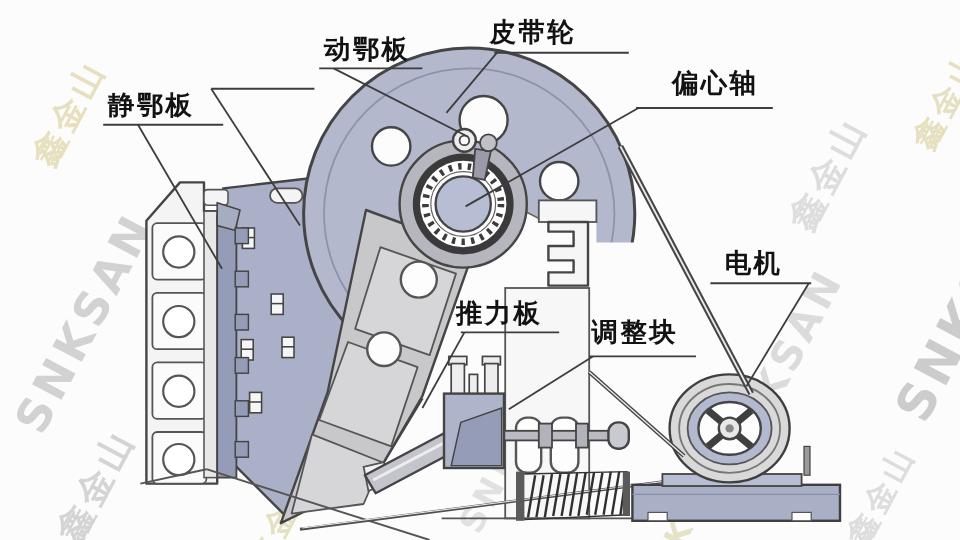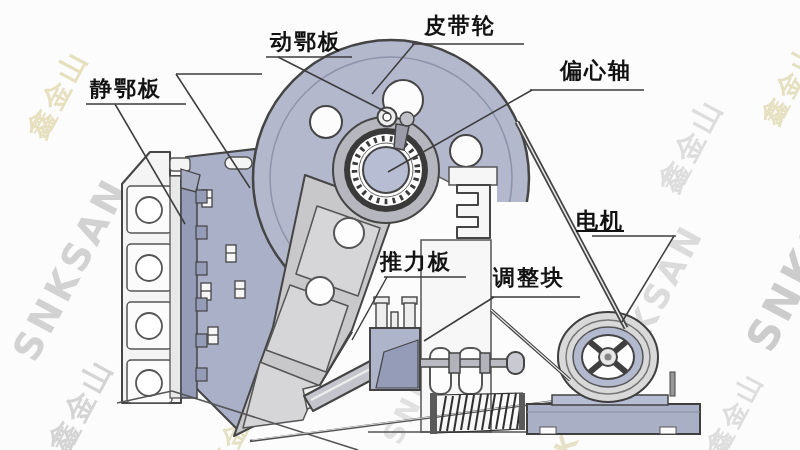--- a/index.html
+++ b/index.html
@@ -14,23 +14,23 @@
     transform:rotate(-62deg);transform-origin:center;line-height:1;
   }
   .labels{position:absolute;left:0;top:0;width:800px;height:450px;}
   .lb{
     position:absolute;font-weight:bold;font-size:22px;line-height:1;
     color:#121212;letter-spacing:2px;white-space:nowrap;
   }
   .lb-static-jaw {left:90px; top:78px;}
   .lb-side-guard {left:184px;top:48px;}
   .lb-moving-jaw {left:270px;top:31px;}
-  .lb-belt-wheel {left:424px;top:17px;font-family:Liberation Mono, monospace;}
+  .lb-belt-wheel {left:408px;top:17px;}
   .lb-eccentric  {left:560px;top:60px;}
-  .lb-motor      {left:576px;top:210px;text-decoration:underline;}
+  .lb-motor      {left:604px;top:210px;}
   .lb-thrust     {left:380px;top:251px;}
   .lb-adjust     {left:493px;top:267px;}
 </style>
 </head>
 <body>
 
 <div class="stage">
 
   <div class="wm-layer">
     <span class="wm" style="left:-30px;top:250px;font-size:38px;color:rgba(160,160,160,.45);">SNKSAN</span>

